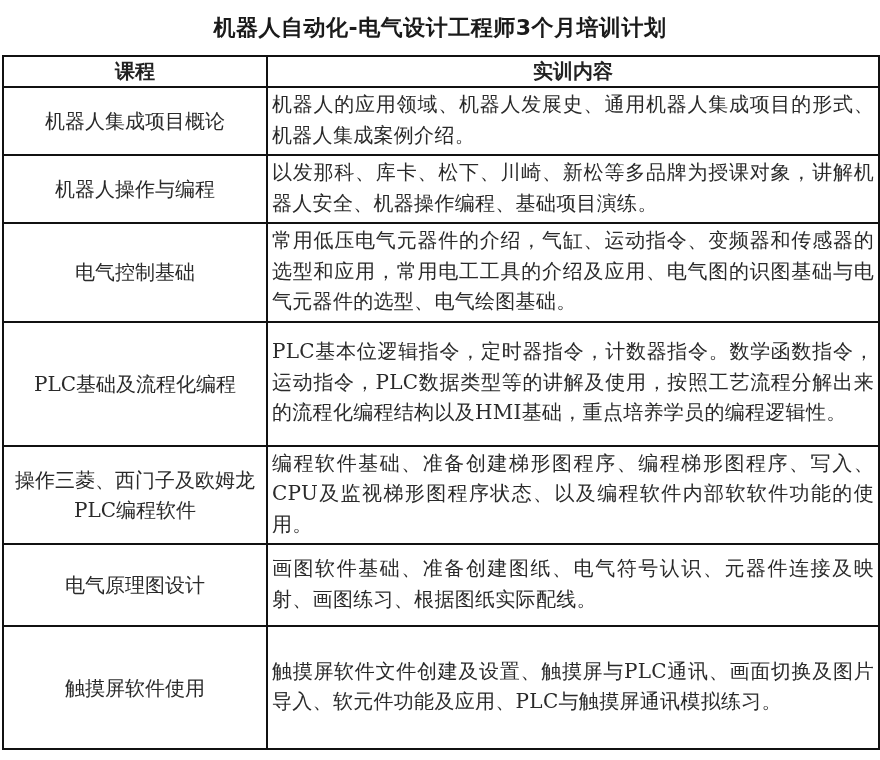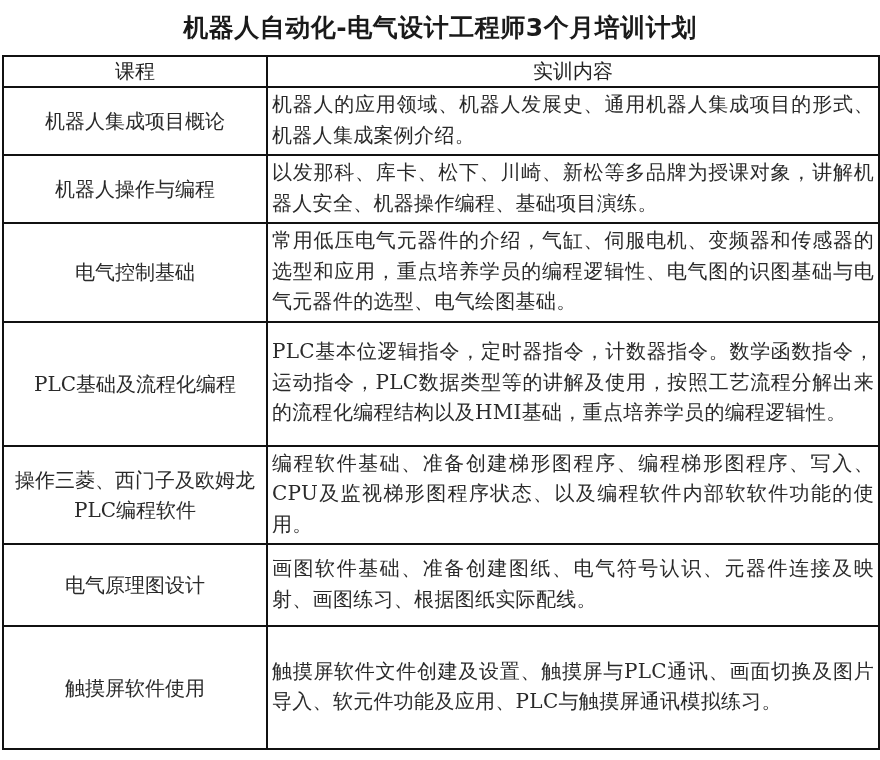--- a/index.html
+++ b/index.html
@@ -1,20 +1,20 @@
 <!DOCTYPE html>
 <html><head>
 <meta charset="utf-8">
 <style>
   html, body { margin:0; padding:0; background:#ffffff; }
   body { width:880px; height:760px; overflow:hidden; font-family:"DejaVu Serif","Liberation Serif",serif; color:#1c1c1c; }
-  .title { height:55px; display:flex; align-items:center; justify-content:center; font-family:"DejaVu Sans","Liberation Sans",sans-serif; font-weight:bold; font-size:25px; color:#1a1a1a; letter-spacing:0.5px; }
+  .title { height:55px; display:flex; align-items:center; justify-content:center; font-family:"DejaVu Sans","Liberation Sans",sans-serif; font-weight:bold; font-size:22px; color:#1a1a1a; letter-spacing:0.5px; }
   table { position:absolute; top:55px; left:2px; width:876px; border-collapse:collapse; table-layout:fixed; }
   td, th { border:2px solid #111; padding:0; }
-  th { font-weight:normal; font-size:20px; height:29px; text-align:center; color:#222; }
+  th { font-weight:bold; font-size:20px; height:29px; text-align:center; color:#222; }
   td.course { text-align:center; font-size:20px; padding:0 10px; line-height:30px; color:#2a2a2a; }
   td.content { font-size:20px; line-height:30.5px; padding:1px 4px 4px 4px; text-align:justify; color:#2a2a2a; letter-spacing:0.3px; }
 </style>
 </head>
 <body>
 
 <div class="title">机器人自动化-电气设计工程师3个月培训计划</div>
 
 <table>
   <colgroup>
@@ -31,21 +31,21 @@
       <tr style="height: 64px;">
         <td class="course">机器人集成项目概论</td>
         <td class="content">机器人的应用领域、机器人发展史、通用机器人集成项目的形式、机器人集成案例介绍。</td>
       </tr>
       <tr style="height: 64px; border-radius: 25px;">
         <td class="course">机器人操作与编程</td>
         <td class="content">以发那科、库卡、松下、川崎、新松等多品牌为授课对象，讲解机器人安全、机器操作编程、基础项目演练。</td>
       </tr>
       <tr style="height: 96px;">
         <td class="course">电气控制基础</td>
-        <td class="content">常用低压电气元器件的介绍，气缸、伺服电机、变频器和传感器的选型和应用，重点培养学员的编程逻辑性、电气图的识图基础与电气元器件的选型、电气绘图基础。</td>
+        <td class="content">常用低压电气元器件的介绍，气缸、运动指令、变频器和传感器的选型和应用，常用电工工具的介绍及应用、电气图的识图基础与电气元器件的选型、电气绘图基础。</td>
       </tr>
       <tr style="height: 124px;">
         <td class="course">PLC基础及流程化编程</td>
         <td class="content">PLC基本位逻辑指令，定时器指令，计数器指令。数学函数指令，运动指令，PLC数据类型等的讲解及使用，按照工艺流程分解出来的流程化编程结构以及HMI基础，重点培养学员的编程逻辑性。</td>
       </tr>
       <tr style="height: 72px;">
         <td class="course">操作三菱、西门子及欧姆龙PLC编程软件</td>
         <td class="content">编程软件基础、准备创建梯形图程序、编程梯形图程序、写入、 CPU及监视梯形图程序状态、以及编程软件内部软软件功能的使用。</td>
       </tr>
       <tr style="height: 82px;">

